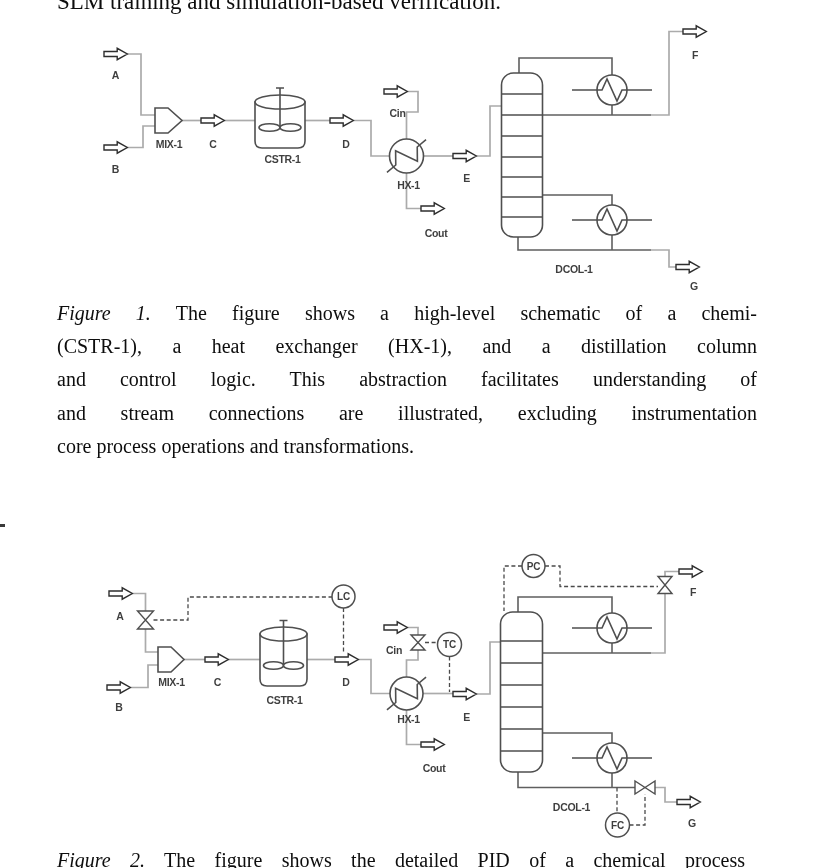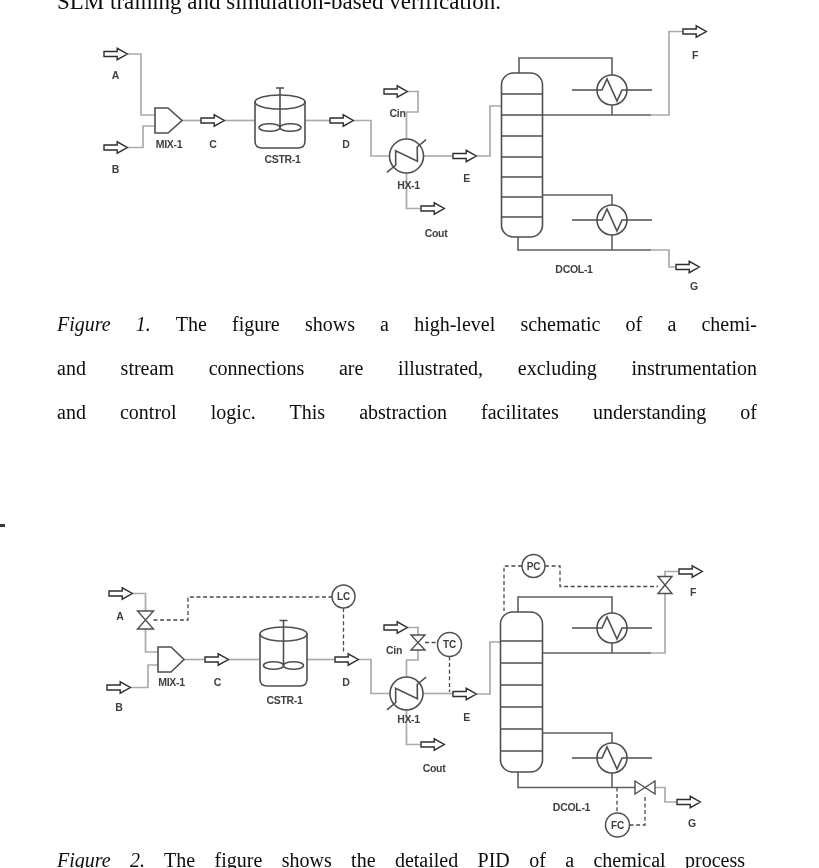--- a/index.html
+++ b/index.html
@@ -13,21 +13,21 @@
     font-family:"Liberation Serif", serif;
   }
   #top-fragment{left:57px;top:-10px;font-size:23px;}
   #bottom-fragment{left:57px;top:850px;font-size:20px;width:688px;white-space:normal;
     text-align:justify;text-align-last:justify;}
   .ital{font-style:italic;}
   #caption1{
     position:absolute;left:57px;top:297px;width:700px;
     font-size:20px;line-height:33.2px;color:#0d0d0d;
   }
-  .jline{text-align:justify;text-align-last:justify;margin-top:11px;}
+  .jline{text-align:justify;text-align-last:justify;}
   #edge-mark{position:absolute;left:0;top:524px;width:5px;height:2.5px;background:#3a3a3a;}
   svg{position:absolute;left:0;top:0;}
   .pipe{stroke:#ababab;stroke-width:1.7;fill:none;}
   .dkline{stroke:#5f5f5f;stroke-width:1.6;fill:none;}
   .equip{stroke:#4f4f4f;stroke-width:1.6;fill:none;}
   .equipf{stroke:#4f4f4f;stroke-width:1.6;fill:#ffffff;}
   .dash{stroke:#4a4a4a;stroke-width:1.3;fill:none;stroke-dasharray:4 2.6;}
   .arrow{stroke:#2e2e2e;stroke-width:1.4;fill:#ffffff;stroke-linejoin:miter;}
   .valve{stroke:#4f4f4f;stroke-width:1.4;fill:#ffffff;}
   .ctrl{stroke:#4f4f4f;stroke-width:1.5;fill:#ffffff;}
@@ -264,17 +264,19 @@
     </g>
   </g>
 </svg>
 
 <div id="top-fragment" class="serif-frag">SLM training and simulation-based verification.</div>
 
 <div id="edge-mark"></div>
 
 <div id="caption1">
   <div class="jline"><span class="ital">Figure 1.</span><span> The figure shows a high-level schematic of a chemi-</span></div>
+  <div class="jline">(CSTR-1), a heat exchanger (HX-1), and a distillation column</div>
+  <div class="jline">and control logic. This abstraction facilitates understanding of</div>
   <div class="jline">and stream connections are illustrated, excluding instrumentation</div>
-  <div class="jline">and control logic. This abstraction facilitates understanding of</div>
+  <div>core process operations and transformations.</div>
 </div>
 
 <div id="bottom-fragment" class="serif-frag"><span class="ital">Figure 2.</span><span> The figure shows the detailed PID of a chemical process</span></div>
 
 </body></html>

